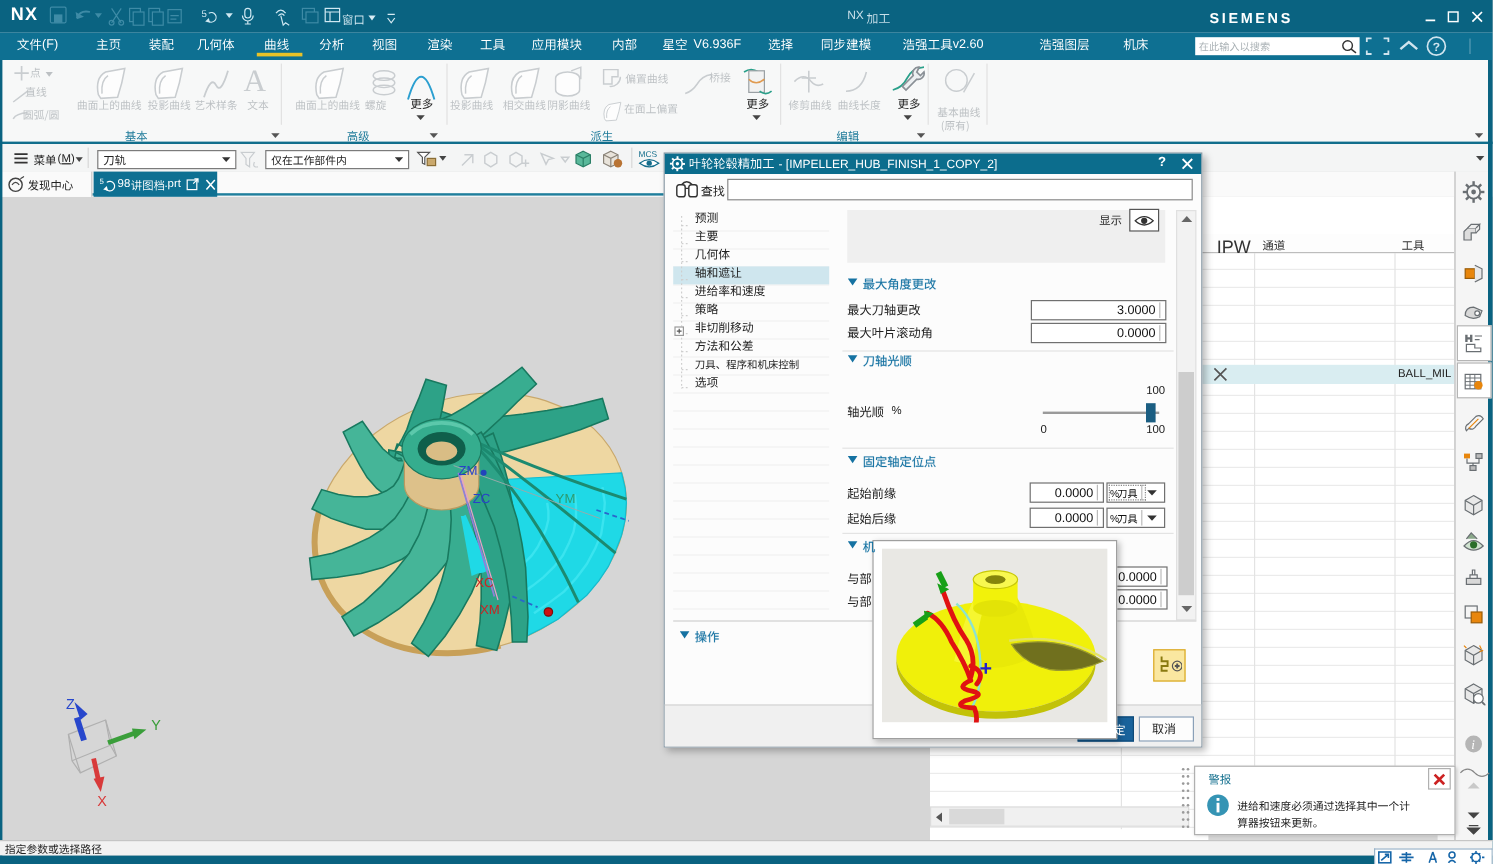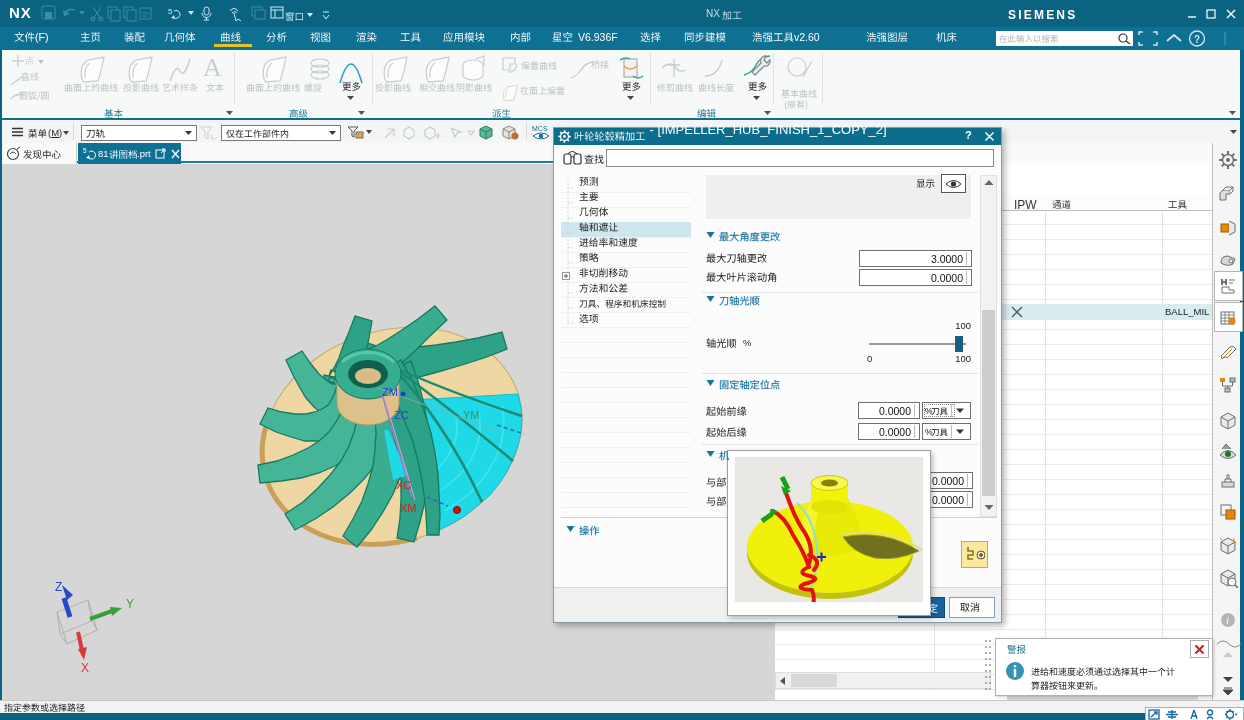--- a/index.html
+++ b/index.html
@@ -433,21 +433,21 @@
 <svg class="a" style="left:6px;top:146px" width="15" height="15">
     <circle cx="7" cy="8" r="5.5" stroke="#444" fill="none" stroke-width="1.2"></circle>
     <path d="M4 8 q3 -4 6 0 M11 3l3 -2" stroke="#444" fill="none"></path>
   </svg>
 <div class="a" style="left:78px;top:143px;width:103px;height:21px;background:#0e7092"></div>
 <svg class="a" style="left:83px;top:147px" width="14" height="13">
     <text x="0" y="6" font-size="6.5" fill="#fff" font-family="Liberation Sans">5</text>
     <path d="M6 5 a4 4 0 1 1 -1 5" stroke="#fff" fill="none"></path>
     <path d="M3 11l4 1 -1 -4z" fill="#fff"></path>
   </svg>
-<div class="a" style="left:98px;top:148px;font-size:9.5px;color:#fff">81</div>
+<div class="a" style="left:98px;top:148px;font-size:9.5px;color:#fff">98</div>
 <div class="a" style="left:137px;top:148px;font-size:9.5px;color:#fff">.prt</div>
 <svg class="a" style="left:155px;top:148px" width="26" height="12">
     <rect x="1" y="2" width="8" height="8" stroke="#fff" fill="none"></rect>
     <path d="M6 5l4 -4M7 1h3v3" stroke="#fff" fill="none"></path>
     <path d="M17 2l7 8M24 2l-7 8" stroke="#fff" stroke-width="1.3"></path>
   </svg>
 <div class="a" style="left:0;top:50px;width:2px;height:665px;background:#0a6381"></div>
 <div class="a" style="left:1240px;top:50px;width:4px;height:658px;background:#0a6381"></div>
 <div class="a" style="left:0;top:700px;width:1244px;height:13px;background:#f2f2f2;border-top:1px solid #c5c5c5"></div>
 <div class="a" style="left:0;top:713px;width:1244px;height:7px;background:#0a6381"></div>
@@ -548,21 +548,21 @@
     <div class="a" style="left:0;top:465px;width:437px;height:1px;background:#ebebeb"></div>
     <div class="a" style="left:0;top:480px;width:437px;height:1px;background:#ebebeb"></div>
     <div class="a" style="left:0;top:495px;width:437px;height:1px;background:#ebebeb"></div>
     <div class="a" style="left:0;top:510px;width:437px;height:1px;background:#ebebeb"></div>
     <div class="a" style="left:0;top:525px;width:437px;height:1px;background:#ebebeb"></div>
     <div class="a" style="left:159px;top:47px;width:1px;height:480px;background:#e3e3e3"></div>
     <div class="a" style="left:270px;top:47px;width:1px;height:480px;background:#e3e3e3"></div>
     <div class="a" style="left:387px;top:47px;width:1px;height:480px;background:#e3e3e3"></div>
   </div>
 <div class="a" style="left:775px;top:195px;width:437px;height:16px;background:#fdfdfd;border-bottom:1px solid #bdbdbd"></div>
-<div class="a" style="left:1014px;top:198px;font-size:12px;color:#333">IPW</div>
+<div class="a" style="left:1014px;top:198px;font-size:15px;color:#333">IPW</div>
 <div class="a" style="left:775px;top:304px;width:437px;height:16px;background:#d9edf1"></div>
 <svg class="a" style="left:1011px;top:306px" width="13" height="12">
     <path d="M1 1l10 10M11 1l-10 10" stroke="#555" stroke-width="1.4"></path>
   </svg>
 <div class="a" style="left:1165px;top:306px;font-size:9.5px;color:#222;width:47px;overflow:hidden;white-space:nowrap">BALL_MIL</div>
 <div class="a" style="left:775px;top:672px;width:216px;height:17px;background:#f0f0f0;border:1px solid #dcdcdc"></div>
 <svg class="a" style="left:778px;top:676px" width="10" height="10">
     <path d="M7 1l-5 4 5 4z" fill="#555"></path>
   </svg>
 <div class="a" style="left:791px;top:674px;width:46px;height:13px;background:#d9d9d9"></div>
@@ -686,21 +686,21 @@
     <circle cx="6.5" cy="6.5" r="1.4" fill="#fff"></circle>
     <rect x="5.8" y="0.2" width="1.6" height="2.6" fill="#fff" transform="rotate(0 6.5 6.5)"></rect>
     <rect x="5.8" y="0.2" width="1.6" height="2.6" fill="#fff" transform="rotate(45 6.5 6.5)"></rect>
     <rect x="5.8" y="0.2" width="1.6" height="2.6" fill="#fff" transform="rotate(90 6.5 6.5)"></rect>
     <rect x="5.8" y="0.2" width="1.6" height="2.6" fill="#fff" transform="rotate(135 6.5 6.5)"></rect>
     <rect x="5.8" y="0.2" width="1.6" height="2.6" fill="#fff" transform="rotate(180 6.5 6.5)"></rect>
     <rect x="5.8" y="0.2" width="1.6" height="2.6" fill="#fff" transform="rotate(225 6.5 6.5)"></rect>
     <rect x="5.8" y="0.2" width="1.6" height="2.6" fill="#fff" transform="rotate(270 6.5 6.5)"></rect>
     <rect x="5.8" y="0.2" width="1.6" height="2.6" fill="#fff" transform="rotate(315 6.5 6.5)"></rect>
   </svg>
-<div class="a" style="left:646px;top:122px;font-size:13px;color:#fff;letter-spacing:0">&nbsp;- [IMPELLER_HUB_FINISH_1_COPY_2]</div>
+<div class="a" style="left:646px;top:132px;font-size:10px;color:#fff;letter-spacing:0">&nbsp;- [IMPELLER_HUB_FINISH_1_COPY_2]</div>
 <div class="a" style="left:965px;top:129px;font-size:11px;font-weight:bold;color:#fff">?</div>
 <svg class="a" style="left:984px;top:131px" width="11" height="11">
     <path d="M1.5 1.5l8 8M9.5 1.5l-8 8" stroke="#fff" stroke-width="1.5"></path>
   </svg>
 <svg class="a" style="left:563px;top:148px" width="20" height="19">
     <g stroke="#333" fill="#fff" stroke-width="1.2">
       <rect x="1" y="6" width="7" height="10" rx="2"></rect>
       <rect x="11" y="6" width="7" height="10" rx="2"></rect>
       <path d="M8 9h3M5 6 q4 -5 9 0" fill="none"></path>
     </g>

